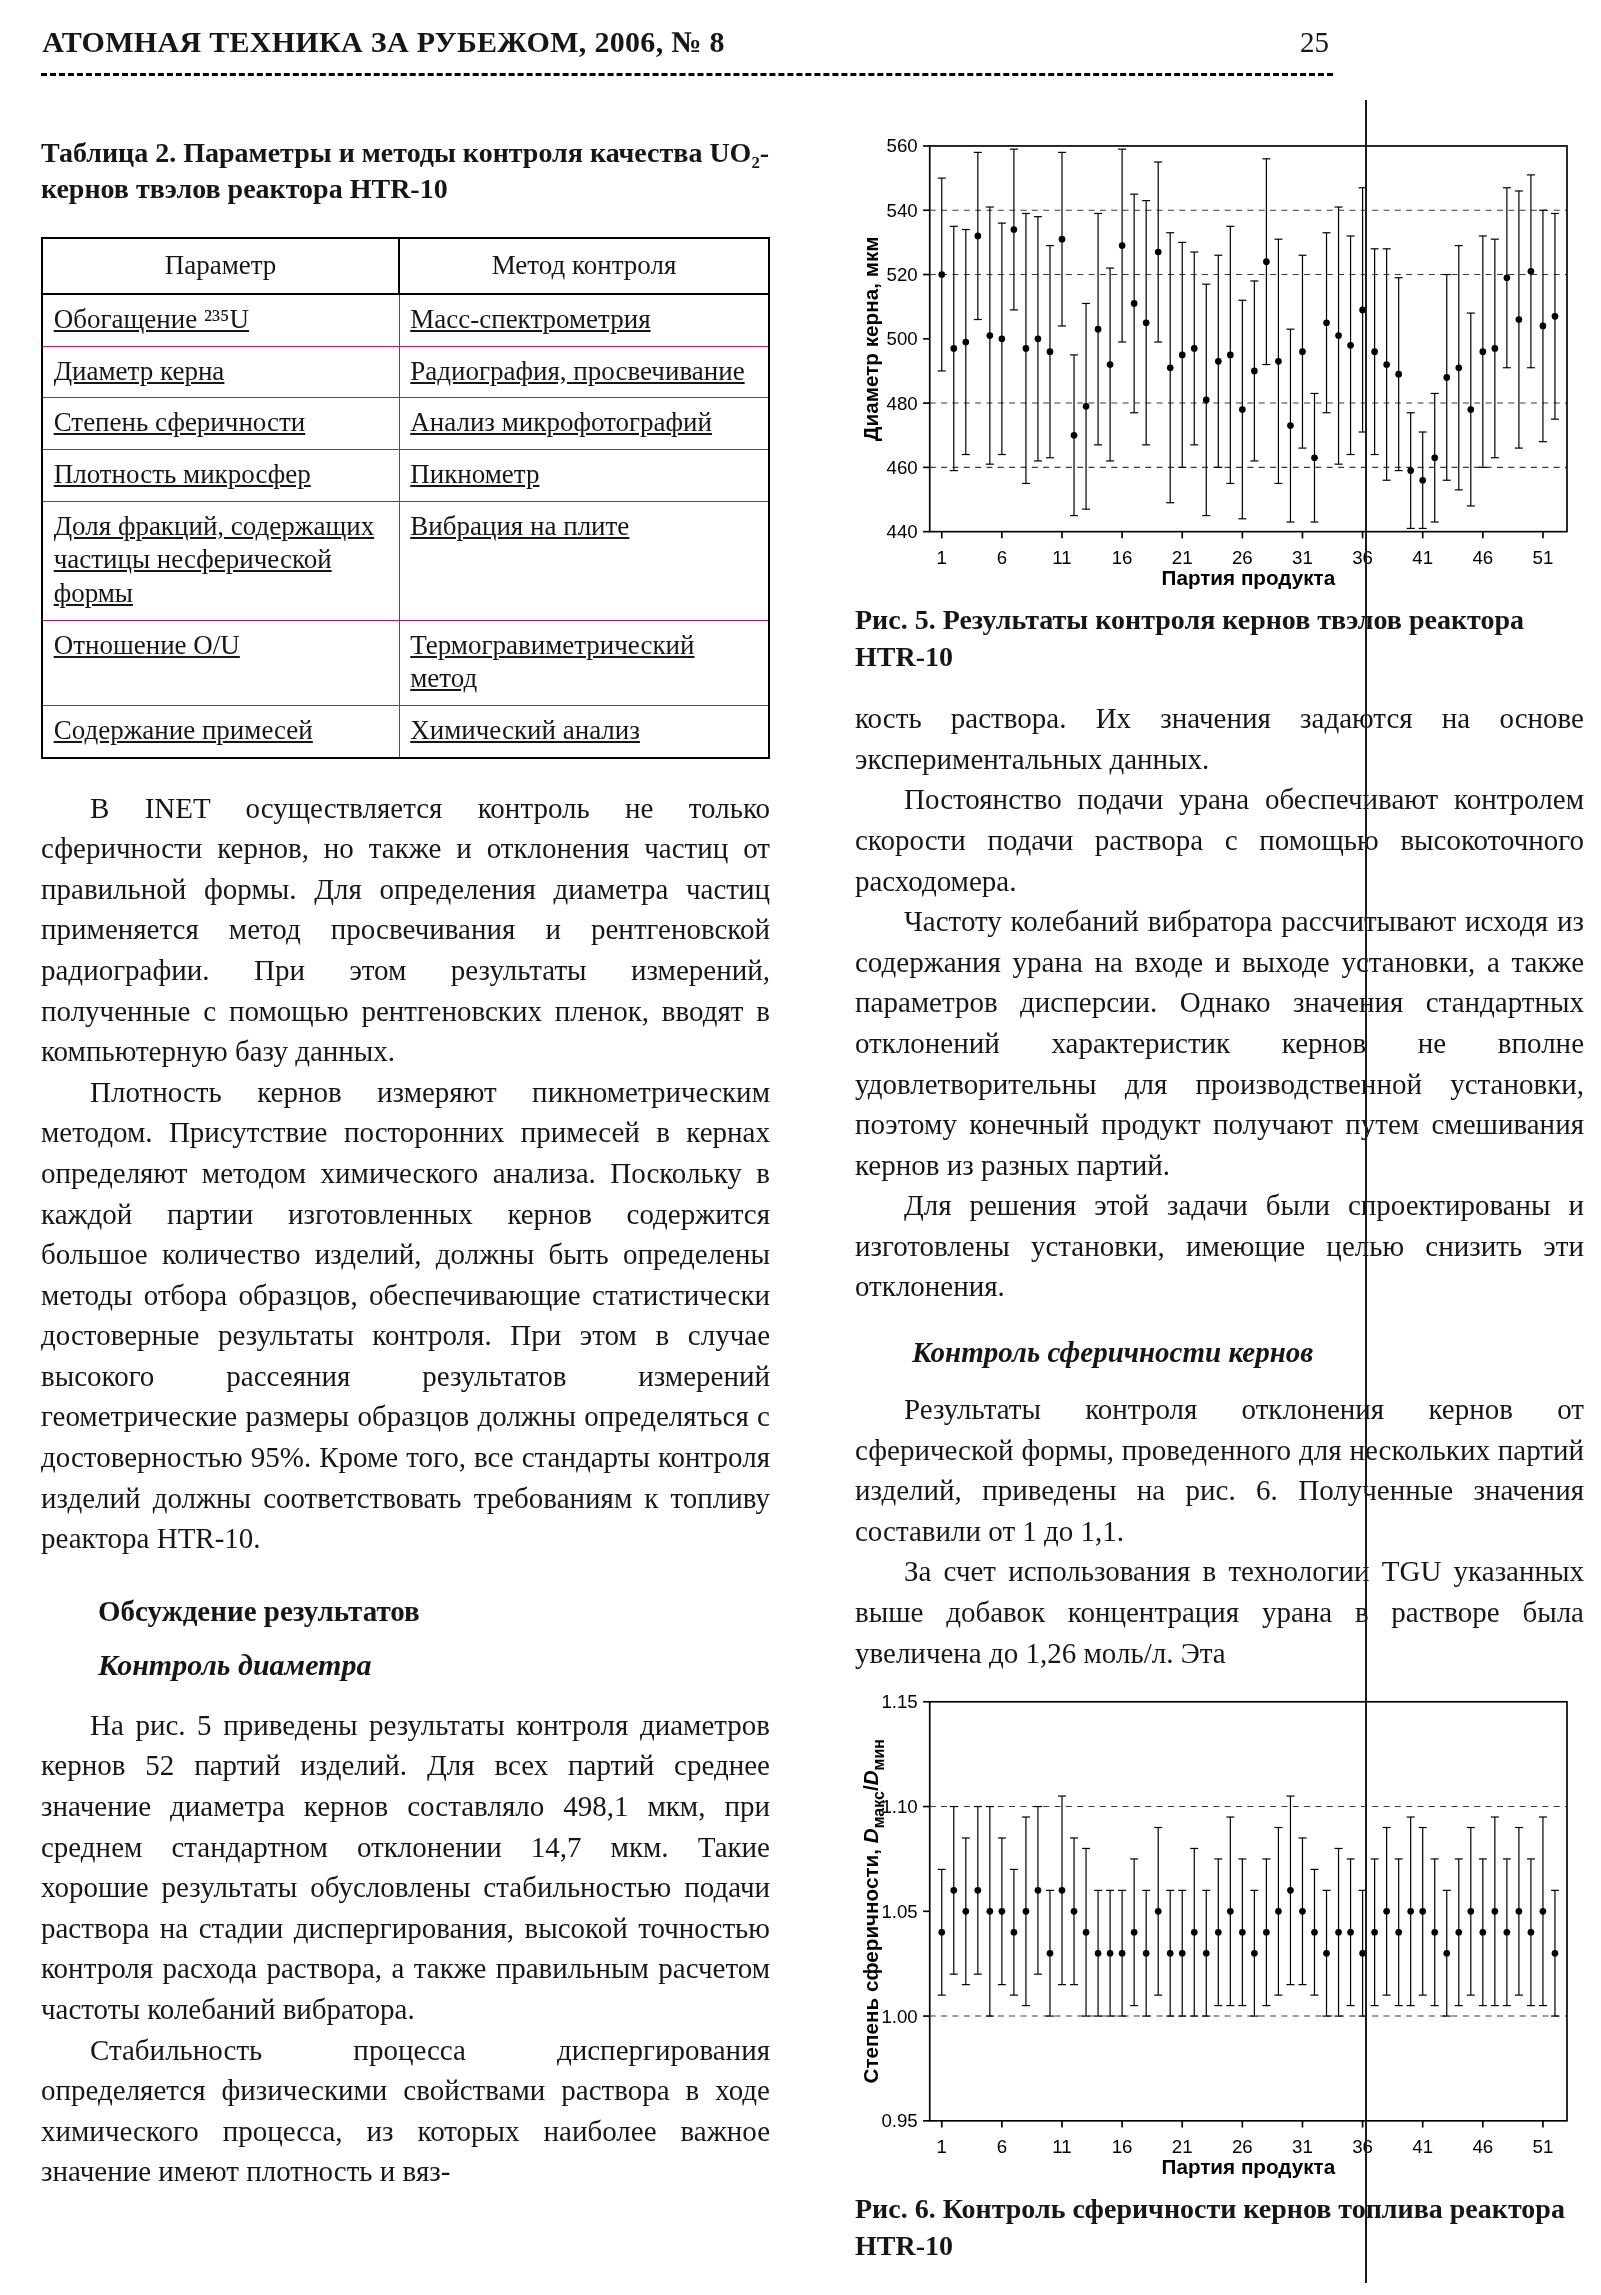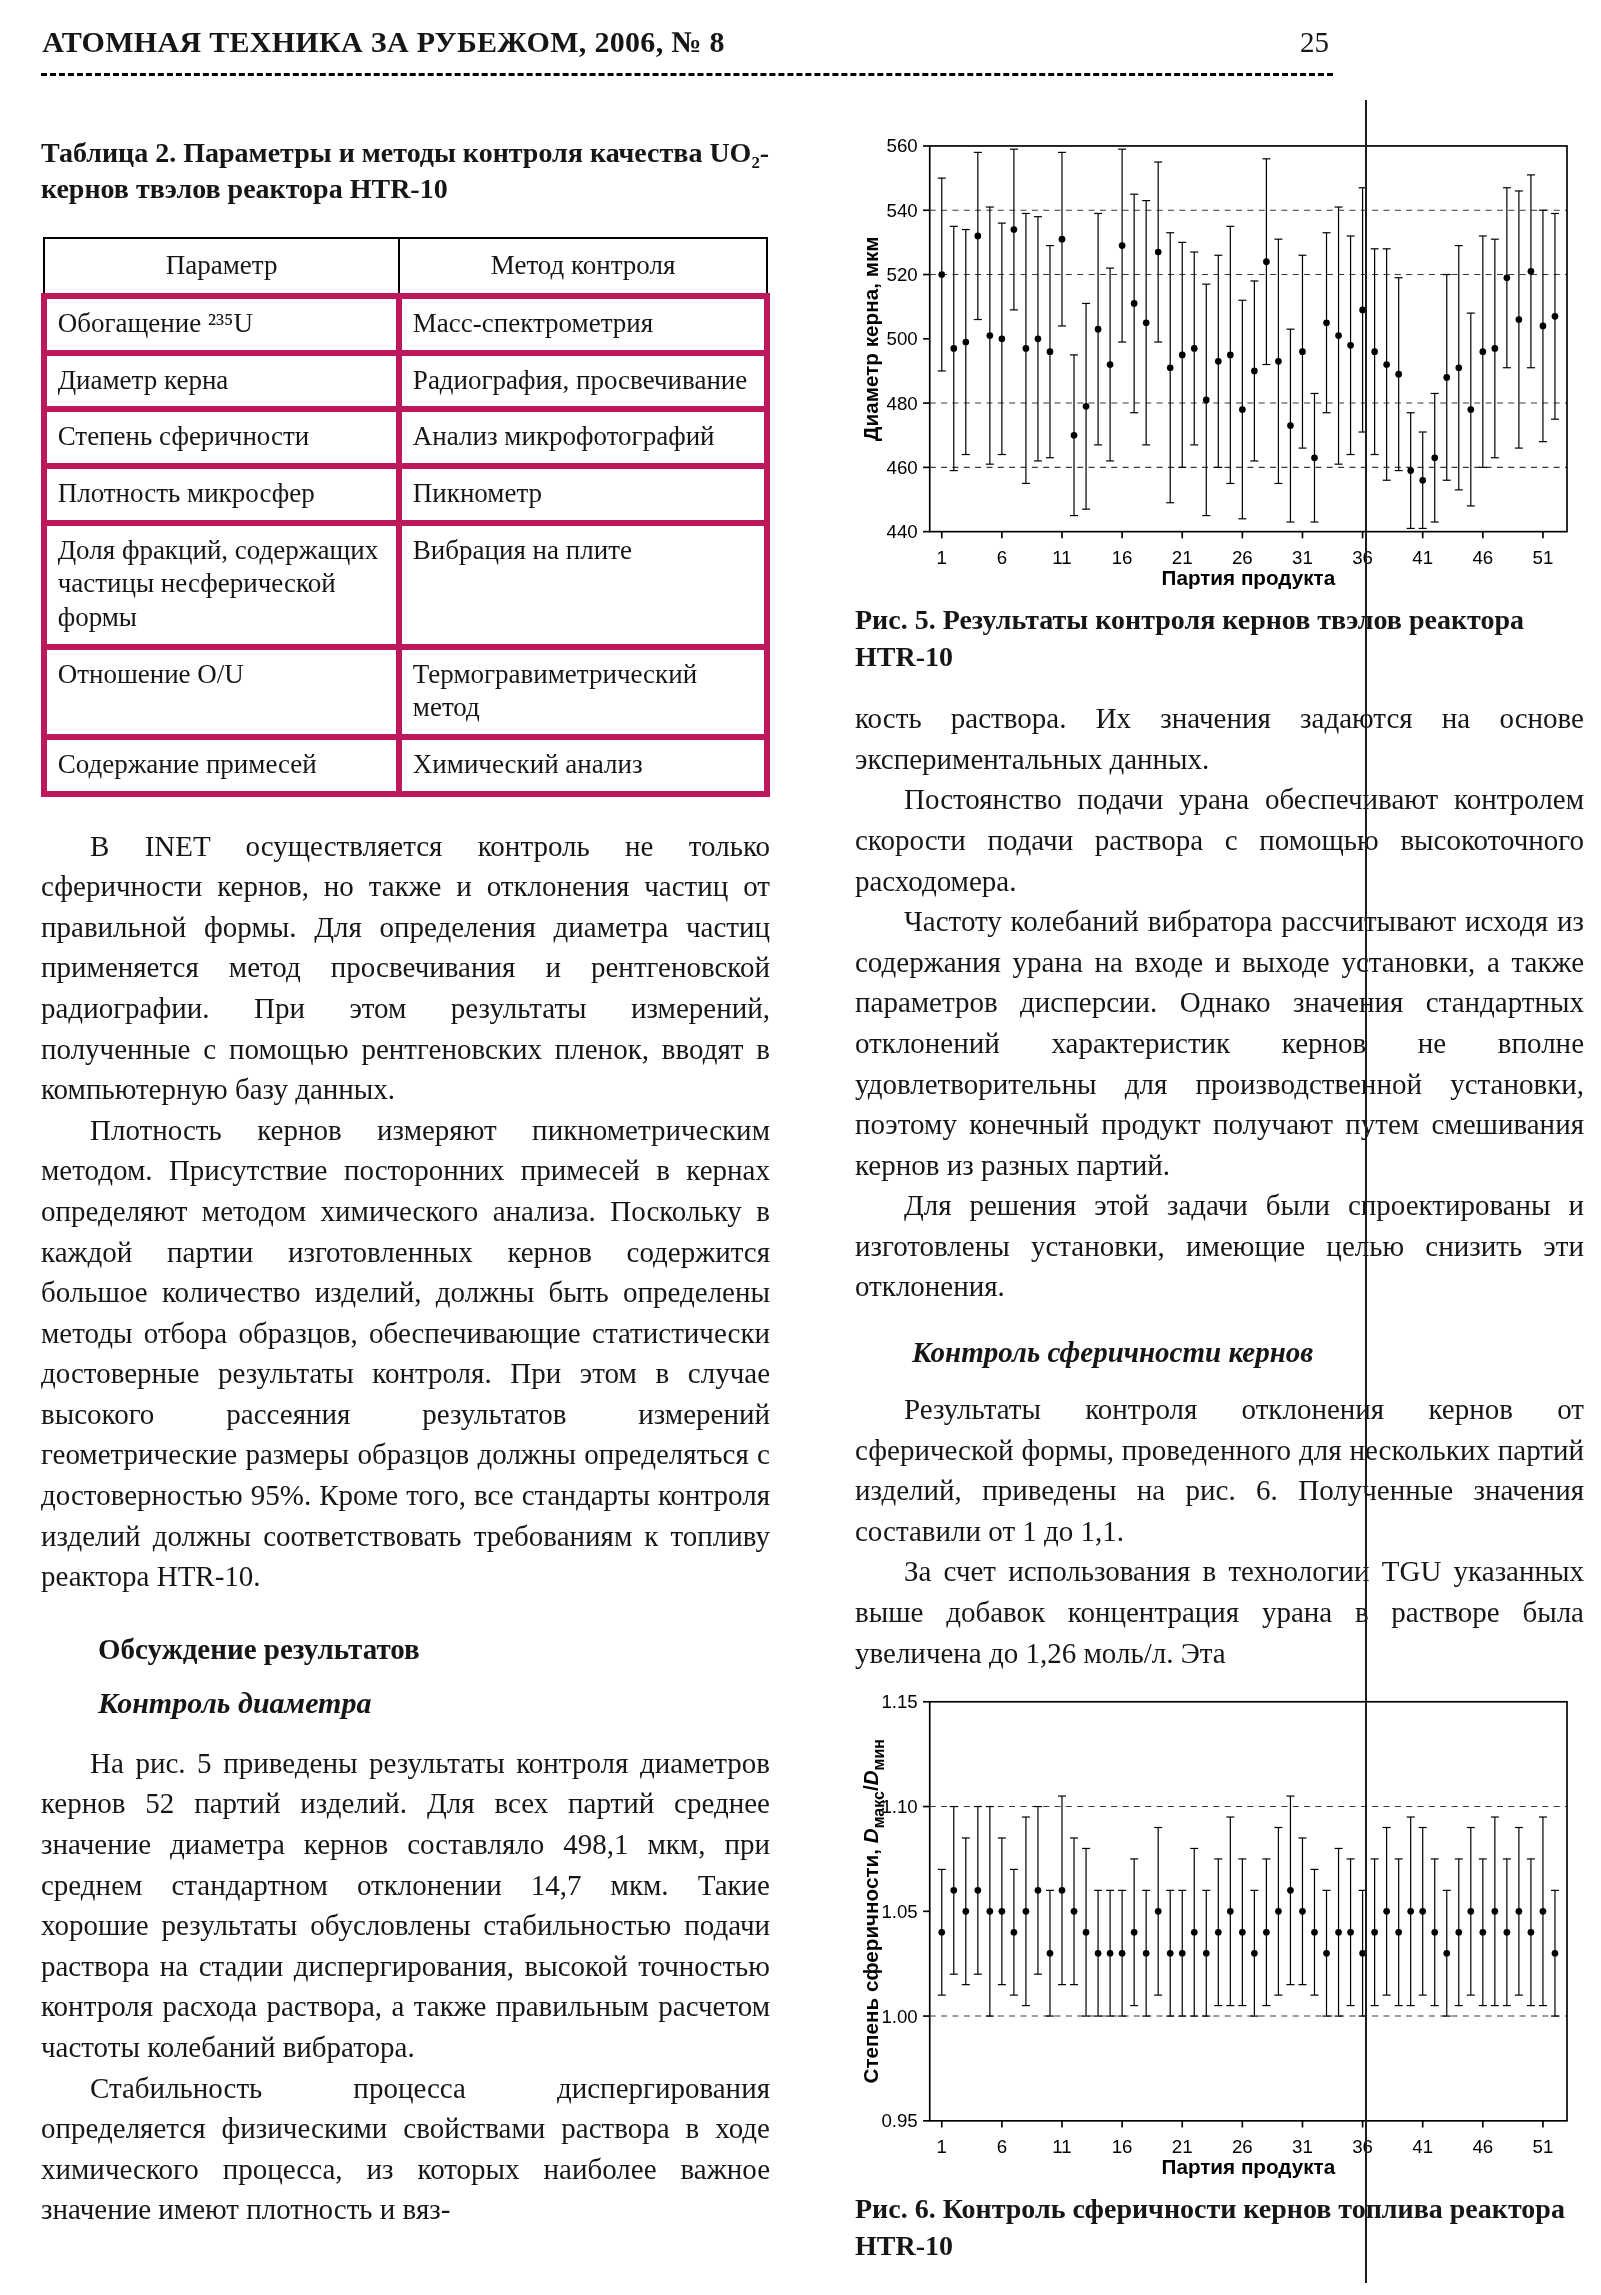--- a/index.html
+++ b/index.html
@@ -11,21 +11,21 @@
   .journal-title{font-weight:bold;font-size:30px;letter-spacing:0.3px;}
   .page-num{font-size:29px;text-align:right;}
   .columns{display:flex;gap:85px;margin-top:59px;}
   .col{width:729px;flex:0 0 auto;}
   p.body-p{font-size:29px;line-height:1.4;text-align:justify;text-indent:49px;margin:0;}
   p.no-indent{text-indent:0;}
   .tbl-caption{font-size:28px;font-weight:bold;line-height:1.28;margin:0 0 31px 0;}
   table.qc{width:100%;border-collapse:collapse;border:2.7px solid #000;
            font-size:27px;line-height:1.24;table-layout:fixed;}
   table.qc th{border:2px solid #000;font-weight:normal;text-align:center;padding:9.3px 6.7px 10.7px;}
-  table.qc td{border:6px solid #be185d;padding:8px 10.7px 9.3px;vertical-align:top;}
+  table.qc td{border:1px solid #be185d;padding:8px 10.7px 9.3px;vertical-align:top;text-decoration:underline;}
   .c-param{width:47%;}
   h2.h-results{font-size:29px;font-weight:bold;margin:36px 0 20px 0;text-indent:57px;}
   h3.h-sub{font-size:30px;font-weight:bold;font-style:italic;margin:10.7px 0 23px 0;text-indent:57px;}
   h3.h-sub-r{font-size:29px;font-weight:bold;font-style:italic;margin:29px 0 20px 0;text-indent:57px;}
   .fig-caption{font-size:28px;font-weight:bold;line-height:1.3;margin:6.7px 0 23px 0;}
   svg.chart{display:block;margin:0;}
   .edge-line{position:absolute;right:4.7px;top:100px;width:2px;height:2183px;background:#1c1c1c;}
 </style>
 </head>
 <body>

